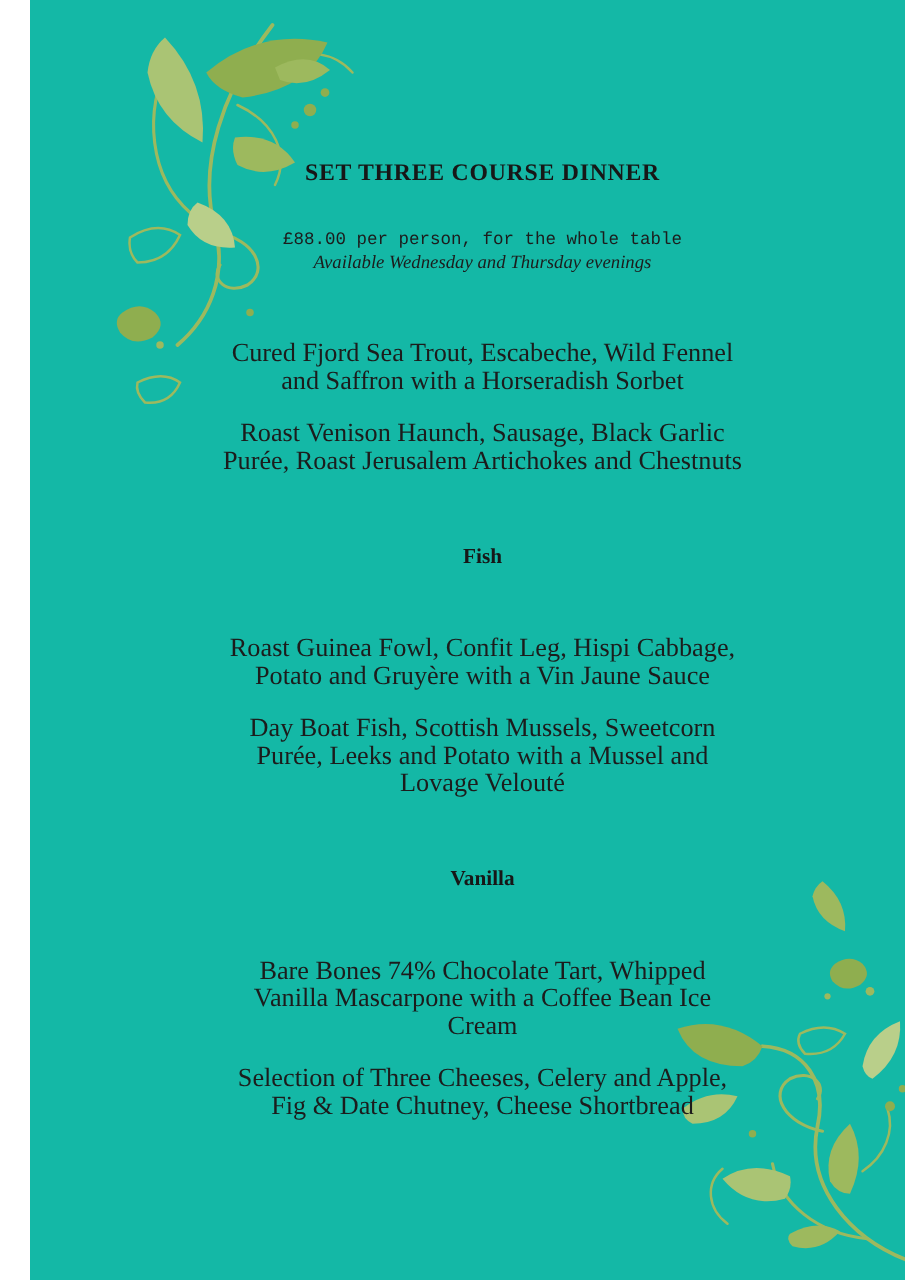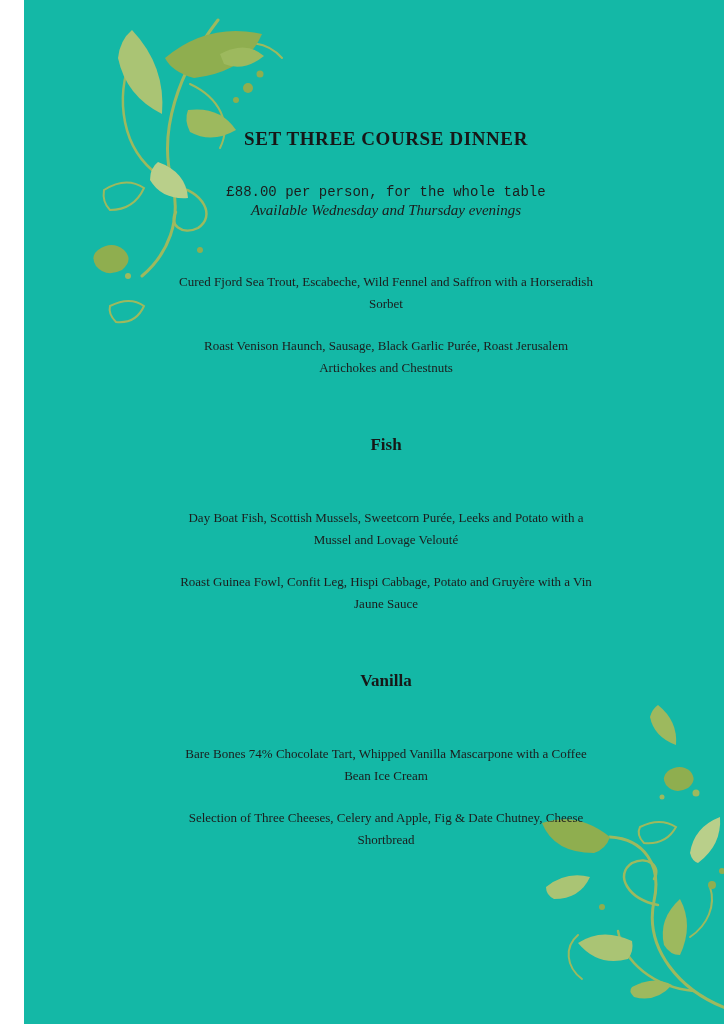--- a/index.html
+++ b/index.html
@@ -52,21 +52,21 @@
     font-size: 15px;
     font-style: italic;
   }
   .section-heading {
     font-size: 17px;
     font-weight: bold;
     margin: 56px 0 0;
     color: #171717;
   }
   .menu-item {
-    font-size: 13px;
+    font-size: 21px;
     line-height: 22px;
     max-width: 420px;
     margin: 20px auto 0;
   }
   .section .menu-item:first-of-type {
     margin-top: 52px;
   }
 </style>
 </head>
 <body>
@@ -133,22 +133,22 @@
     <p class="price-line">£88.00 per person, for the whole table</p>
     <p class="availability">Available Wednesday and Thursday evenings</p>
 
     <section class="section">
       <p class="menu-item">Cured Fjord Sea Trout, Escabeche, Wild Fennel and Saffron with a Horseradish Sorbet</p>
       <p class="menu-item">Roast Venison Haunch, Sausage, Black Garlic Purée, Roast Jerusalem Artichokes and Chestnuts</p>
     </section>
 
     <section class="section">
       <h2 class="section-heading">Fish</h2>
+      <p class="menu-item">Roast Guinea Fowl, Confit Leg, Hispi Cabbage, Potato and Gruyère with a Vin Jaune Sauce</p>
       <p class="menu-item">Day Boat Fish, Scottish Mussels, Sweetcorn Purée, Leeks and Potato with a Mussel and Lovage Velouté</p>
-      <p class="menu-item">Roast Guinea Fowl, Confit Leg, Hispi Cabbage, Potato and Gruyère with a Vin Jaune Sauce</p>
     </section>
 
     <section class="section">
       <h2 class="section-heading">Vanilla</h2>
       <p class="menu-item">Bare Bones 74% Chocolate Tart, Whipped Vanilla Mascarpone with a Coffee Bean Ice Cream</p>
       <p class="menu-item">Selection of Three Cheeses, Celery and Apple, Fig &amp; Date Chutney, Cheese Shortbread</p>
     </section>
   </main>
 
 </div>

